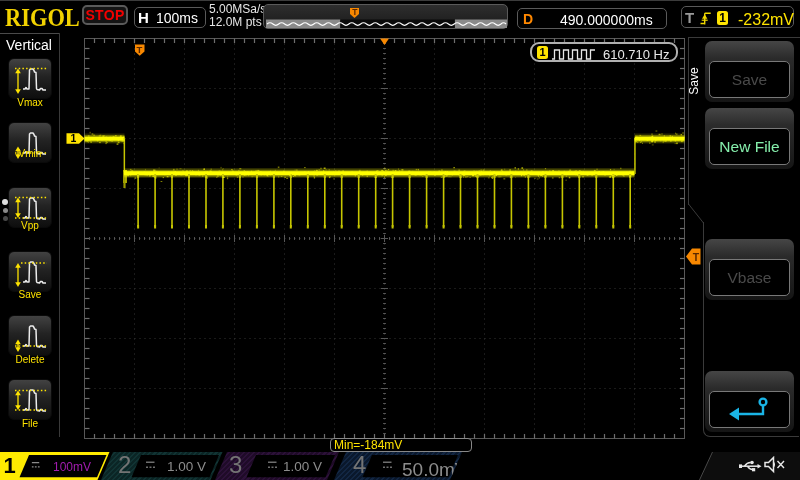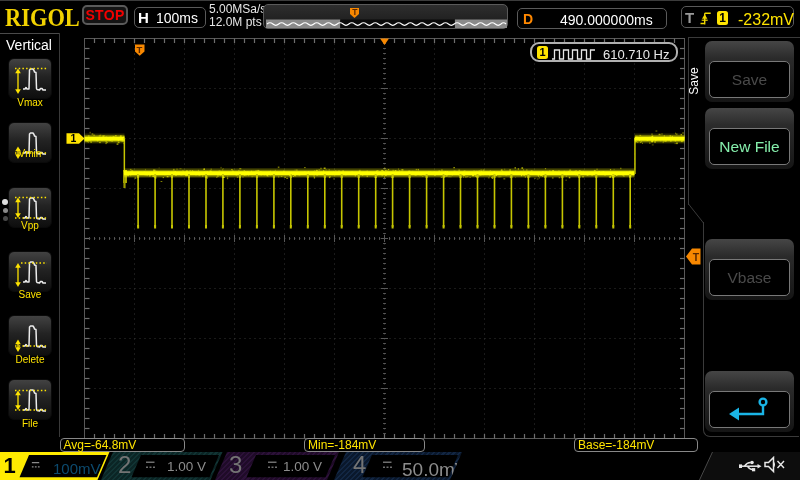--- a/index.html
+++ b/index.html
@@ -1427,31 +1427,29 @@
 <div class="rbtn" style="top:371px">
       <div class="inner">
   <svg width="56" height="30" viewBox="0 0 56 30" style="margin-top:3px">
     <circle cx="41" cy="7" r="3.4" fill="none" stroke="#1ab4e6" stroke-width="2.4"></circle>
     <path d="M41 10.5 V19 H16" fill="none" stroke="#1ab4e6" stroke-width="2.4"></path>
     <polygon points="7,19 17,12.5 17,25.5" fill="#1ab4e6"></polygon>
   </svg>
 </div>
     </div>
 
-<div class="meas" style="left:59.5px;width:125px">Avg=-64.8mV</div>
-<div class="meas" style="left:304px;width:121px">Min=-184mV</div>
-<div class="meas" style="left:574px;width:124px">Base=-184mV</div>
+<div class="meas" style="left:330px;width:142px">Min=-184mV</div>
 
 <div class="chan" style="left:0;width:110px;background:#ffeb00;clip-path:polygon(0 0,109.5px 0,97.5px 28px,0 28px)">
   <div class="chnum" style="left:3.5px;top:0px;color:#000;font-weight:bold;font-size:22px">1</div>
   <div class="abs" style="left:0;top:0;width:110px;height:28px;background:#000;clip-path:polygon(29px 3px,106.5px 3px,97px 25.3px,19.5px 25.3px)"></div>
   <svg class="abs" style="left:30.5px;top:9px" width="9.5" height="8" viewBox="0 0 11 8">
         <path d="M1 1.2 h8.5 M1 6.2 h2 M4.5 6.2 h2 M8 6.2 h2" stroke="#8a8a8a" stroke-width="1.6"></path>
       </svg>
-  <span class="abs" style="left:53px;top:7.5px;color:#0c4a6e;font-size:15px">100mV</span>
+  <span class="abs" style="left:53px;top:7.5px;color:#a21caf;font-size:12px">100mV</span>
 </div>
 
 <div class="chan" style="left:101px;width:121.5px;background:repeating-linear-gradient(135deg,#0b2525 0 2px,#113434 2px 3.6px);clip-path:polygon(12px 0,121.5px 0,109.5px 28px,0 28px)">
   <div class="chnum" style="left:17px;top:-1px;color:#747474;font-size:24px">2</div>
   <div class="abs" style="left:0;top:0;width:122px;height:28px;background:#000;clip-path:polygon(40px 3px,118px 3px,108.5px 25.3px,30.5px 25.3px)"></div>
   <svg class="abs" style="left:44px;top:9px" width="11" height="8" viewBox="0 0 11 8">
         <path d="M1 1.2 h8.5 M1 6.2 h2 M4.5 6.2 h2 M8 6.2 h2" stroke="#6e6e6e" stroke-width="1.6"></path>
       </svg>
   <span class="abs" style="left:66px;top:7px;color:#8c8c8c;font-size:13.5px">1.00&nbsp;V</span>
 </div>

